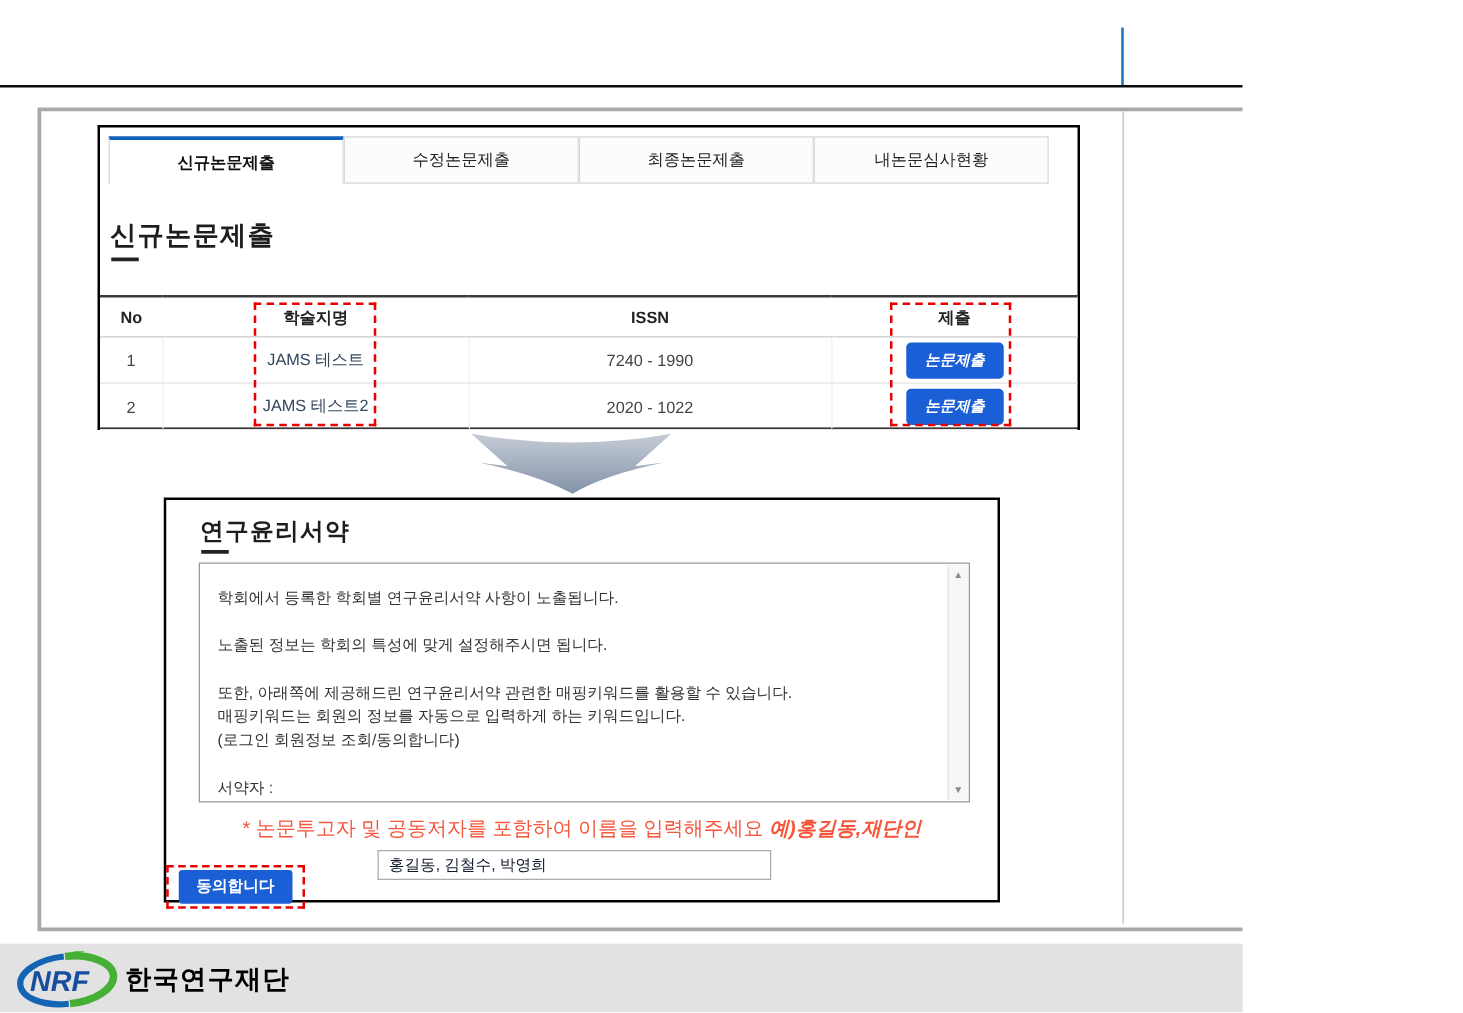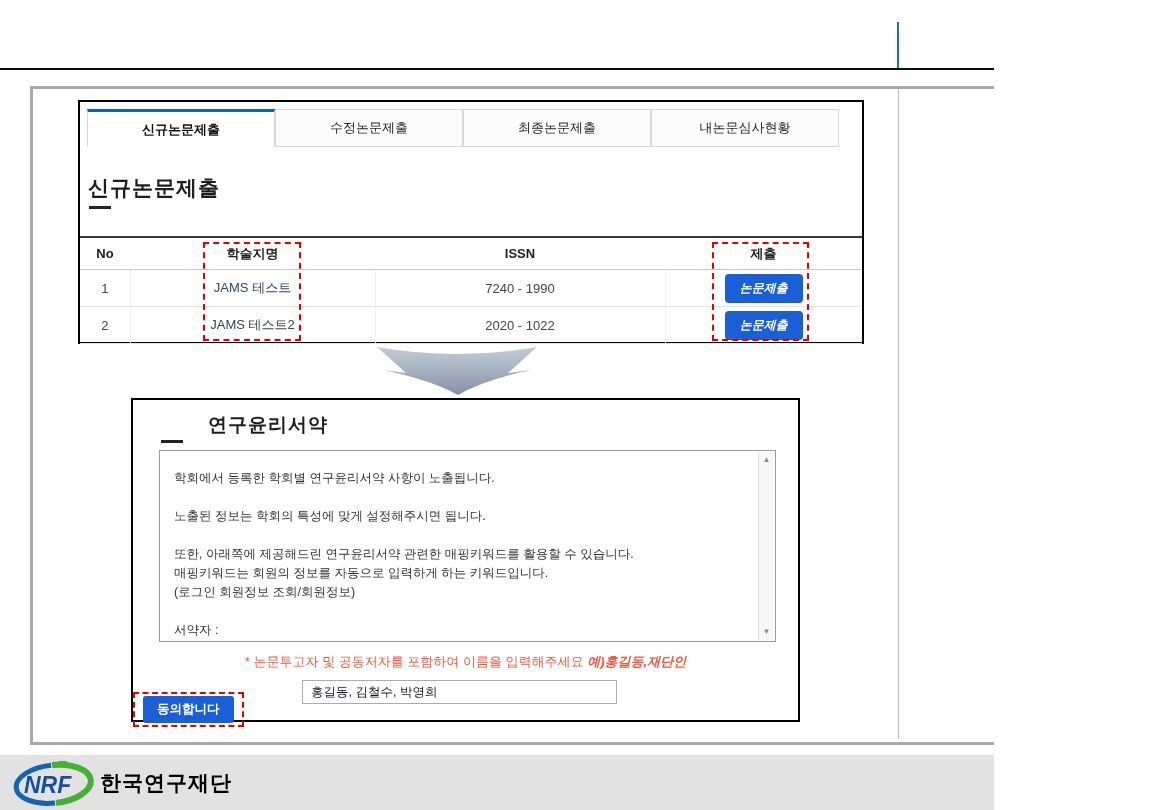--- a/index.html
+++ b/index.html
@@ -31,31 +31,31 @@
 
   .dash-overlay{position:absolute;border:2px dashed #e60000;pointer-events:none;}
   .dash-journal{left:203px;top:242px;width:94px;height:95px;}
   .dash-submit{left:712px;top:242px;width:93px;height:95px;}
 
   
   .big-arrow{position:absolute;left:375px;top:344px;}
 
   
   .box2{position:absolute;left:131px;top:398px;width:665px;height:320px;border:2px solid #000;background:#fff;}
-  .box2 .sec-title{left:27px;top:12px;font-size:19px;margin-left:48px;}
+  .box2 .sec-title{left:27px;top:12px;font-size:19px;}
   .box2 .sec-dash{left:28px;top:40px;}
   .pledge-box{position:absolute;left:26px;top:50px;width:617px;height:192px;border:1px solid #9a9a9a;
               background:#fff;box-sizing:border-box;overflow:hidden;}
   .pledge-text{position:absolute;left:14px;top:18px;right:24px;font-size:12.5px;color:#333;line-height:19px;}
   .pledge-line{min-height:19px;white-space:pre;}
   .scrollbar{position:absolute;top:1px;right:1px;bottom:1px;width:15px;background:#f7f7f7;border-left:1px solid #e2e2e2;}
   .sb-arrow{position:absolute;left:0;width:15px;height:14px;text-align:center;font-size:8px;color:#8a8a8a;line-height:14px;cursor:pointer;}
   .sb-up{top:1px;} .sb-down{bottom:1px;}
 
-  .note-line{position:absolute;left:0;top:253px;width:100%;text-align:center;font-size:13px;color:#f5573c;}
+  .note-line{position:absolute;left:0;top:253px;width:100%;text-align:center;font-size:16px;color:#f5573c;}
   .note-example{font-style:italic;font-weight:bold;}
   .authors-input{position:absolute;left:169px;top:280px;width:315px;height:24px;border:1px solid #ababab;
                  font-size:12.5px;color:#0f172a;padding:0 8px;box-sizing:border-box;font-family:"Liberation Sans",sans-serif;}
   .agree-wrap{position:absolute;left:0;top:292px;width:100%;display:flex;}
   .agree-dash{border:2px dashed #e60000;padding:2px 8px;}
   .btn-agree{background:#1b5fd6;color:#fff;border:none;border-radius:3px;font-size:12.5px;font-weight:bold;
              padding:5px 14px;cursor:pointer;font-family:"Liberation Sans",sans-serif;}
 
   
   .footer{position:absolute;left:0;top:755px;width:1170px;height:55px;background:#e2e2e2;}
@@ -134,21 +134,21 @@
     <div class="sec-dash"></div>
 
     <div class="pledge-box">
       <div class="pledge-text">
         <div class="pledge-line">학회에서 등록한 학회별 연구윤리서약 사항이 노출됩니다.</div>
         <div class="pledge-line"></div>
         <div class="pledge-line">노출된 정보는 학회의 특성에 맞게 설정해주시면 됩니다.</div>
         <div class="pledge-line"></div>
         <div class="pledge-line">또한, 아래쪽에 제공해드린 연구윤리서약 관련한 매핑키워드를 활용할 수 있습니다.</div>
         <div class="pledge-line">매핑키워드는 회원의 정보를 자동으로 입력하게 하는 키워드입니다.</div>
-        <div class="pledge-line">(로그인 회원정보 조회/회원정보)</div>
+        <div class="pledge-line">(로그인 회원정보 조회/동의합니다)</div>
         <div class="pledge-line"></div>
         <div class="pledge-line">서약자 :</div>
         <div class="pledge-line">서약일 :</div>
       </div>
       <div class="scrollbar">
         <div class="sb-arrow sb-up">▲</div>
         <div class="sb-arrow sb-down">▼</div>
       </div>
     </div>
 

